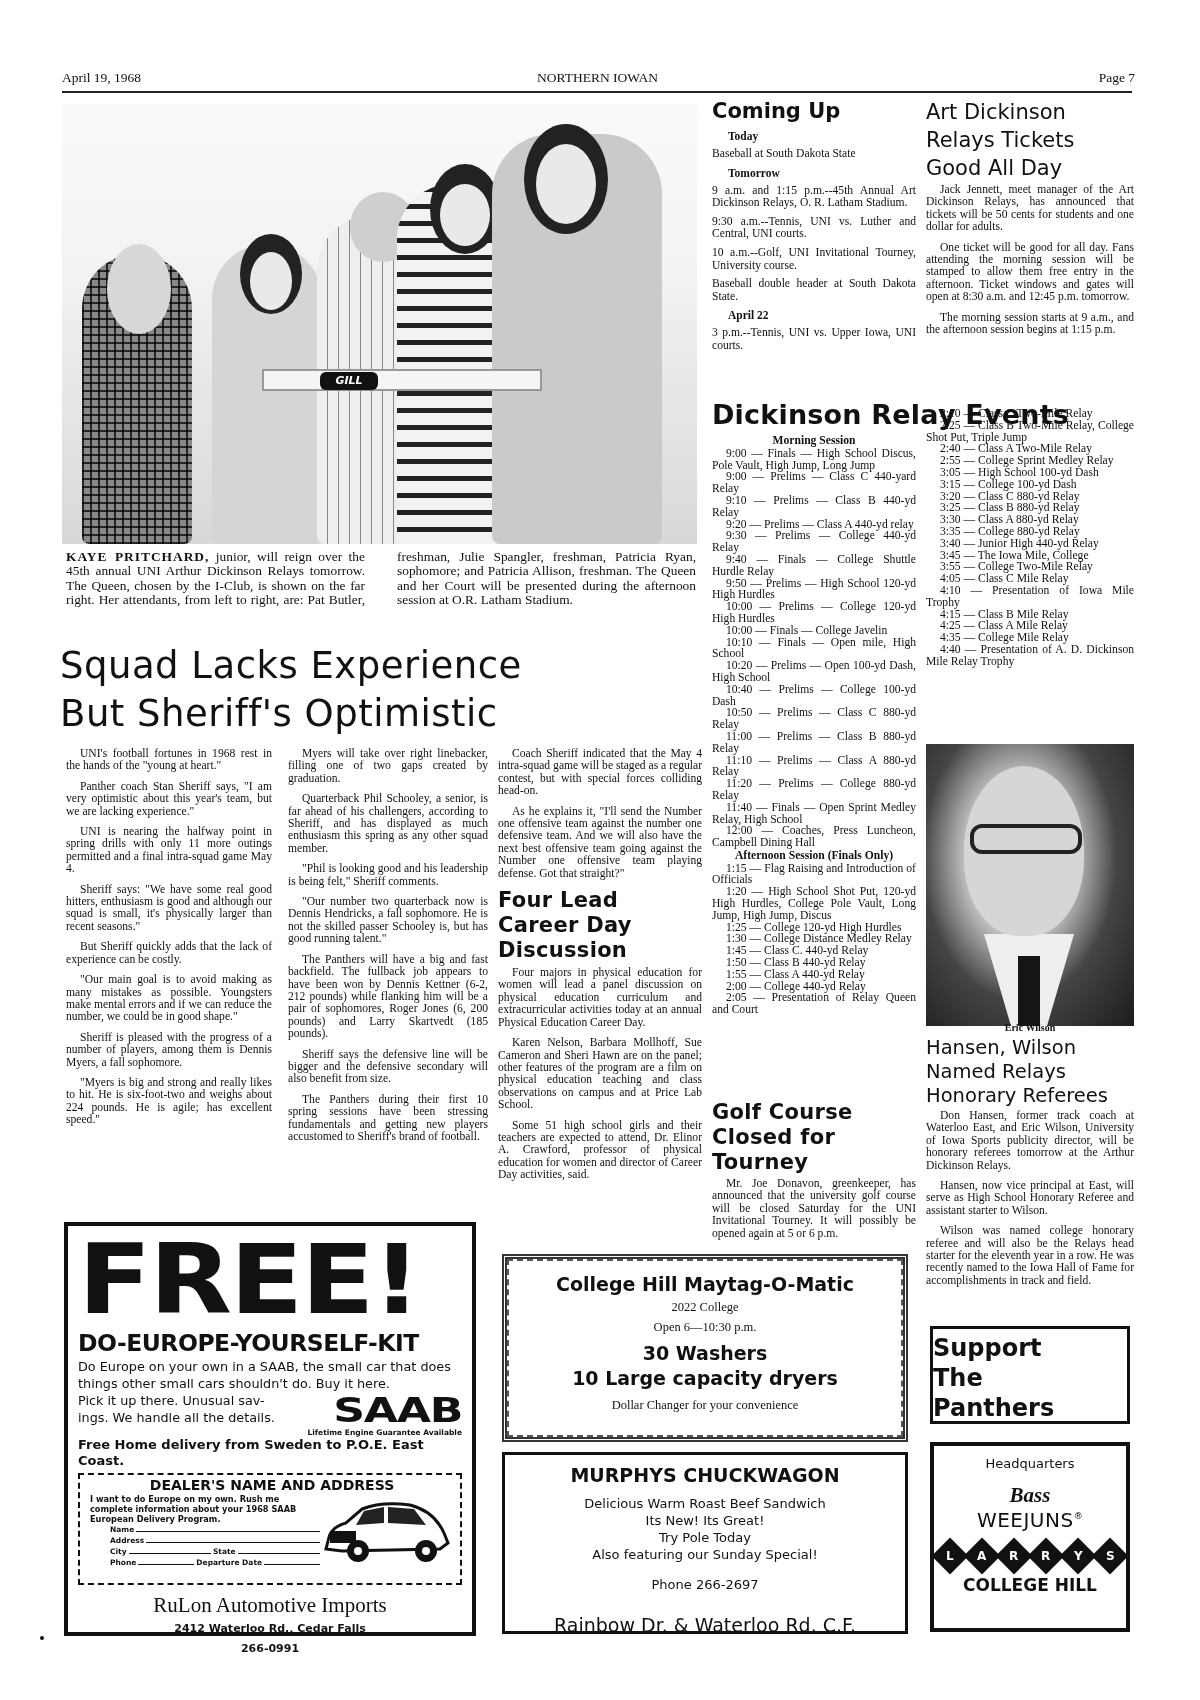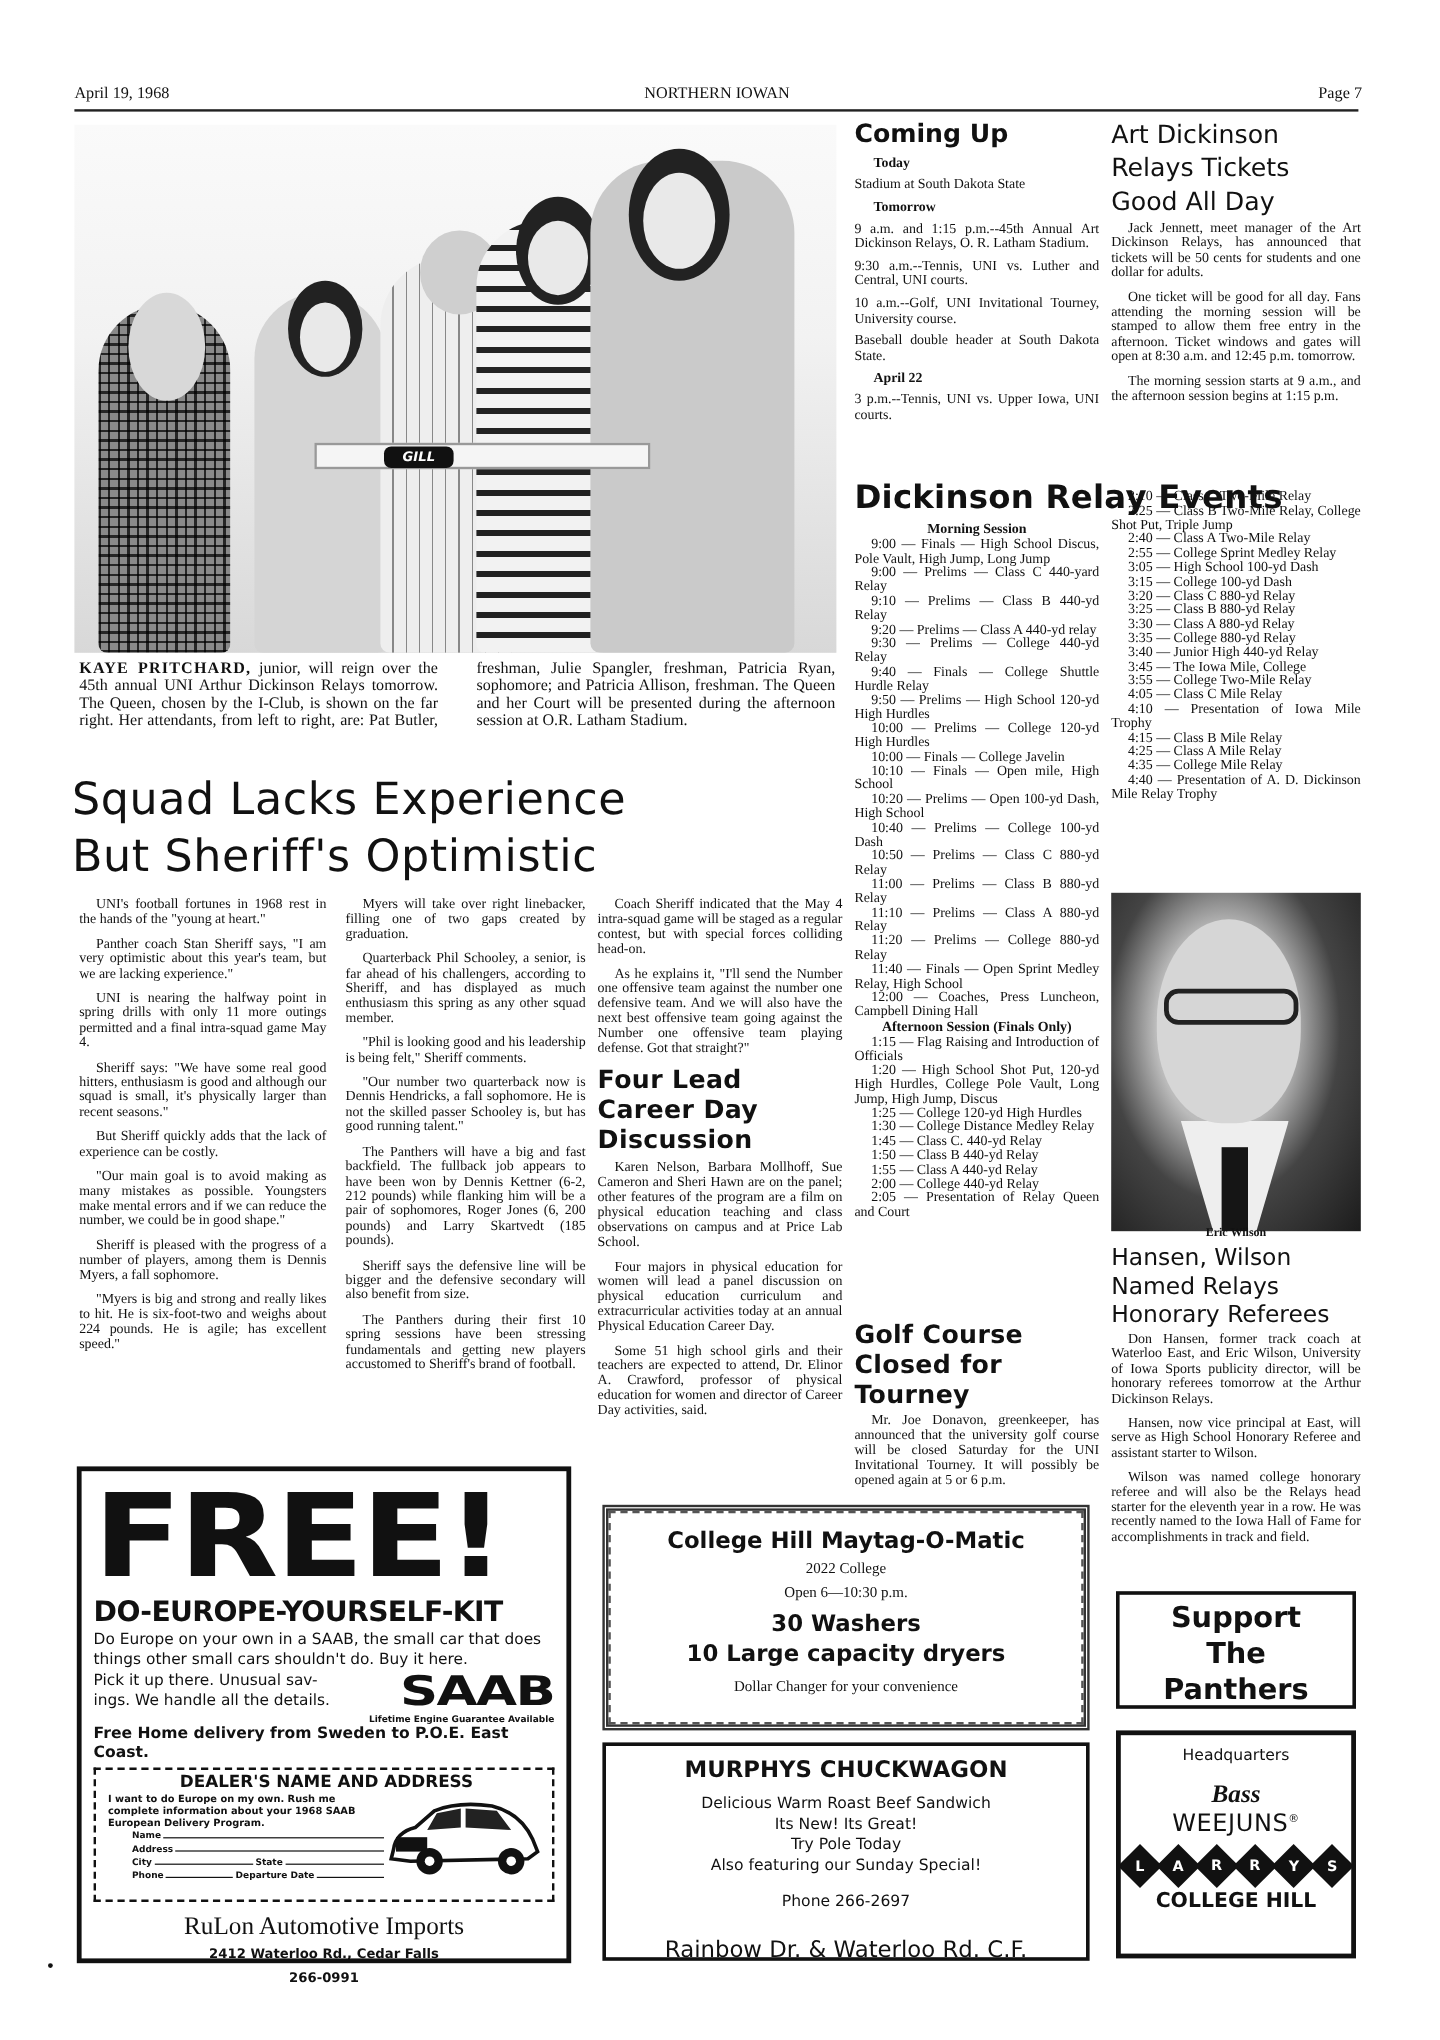--- a/index.html
+++ b/index.html
@@ -92,21 +92,21 @@
   .maytag .big { font-family: "DejaVu Sans", sans-serif; font-weight: bold; font-size: 19px; line-height: 25px; }
 
   
   .murphys { top: 1452px; left: 502px; width: 406px; height: 182px; border: 3px solid #111; padding: 6px 10px; text-align: center; font-family: "DejaVu Sans", sans-serif; }
   .murphys .name { font-weight: bold; font-size: 19px; line-height: 28px; }
   .murphys .lines { font-size: 13px; line-height: 17px; margin-top: 6px; }
   .murphys .phone { font-size: 13px; margin-top: 14px; }
   .murphys .addr { font-size: 19px; margin-top: 22px; }
 
   
-  .support { top: 1326px; left: 930px; width: 200px; height: 98px; border: 3px solid #111; text-align: center; font-family: "DejaVu Sans", sans-serif; font-weight: bold; font-size: 24px; line-height: 30px; padding-top: 4px; }
+  .support { top: 1326px; left: 930px; width: 200px; height: 98px; border: 3px solid #111; text-align: left; font-family: "DejaVu Sans", sans-serif; font-weight: bold; font-size: 24px; line-height: 30px; padding-top: 4px; }
   .larrys { top: 1442px; left: 930px; width: 200px; height: 190px; border: 4px solid #111; text-align: center; font-family: "DejaVu Sans", sans-serif; padding-top: 10px; }
   .larrys .hq { font-size: 13px; }
   .larrys .bass { font-family: "Liberation Serif", serif; font-style: italic; font-weight: bold; font-size: 21px; margin-top: 14px; line-height: 20px; }
   .larrys .weejuns { font-size: 20px; line-height: 22px; letter-spacing: 0.5px; }
   .larrys .logo { display: flex; justify-content: center; gap: 0; margin-top: 12px; }
   .larrys .dia { width: 26px; height: 26px; background: #111; transform: rotate(45deg); margin: 0 3px; display: flex; align-items: center; justify-content: center; }
   .larrys .dia span { transform: rotate(-45deg); color: #fff; font-weight: bold; font-size: 12px; }
   .larrys .hill { font-weight: bold; font-size: 17px; margin-top: 6px; }
   .stray { left: 40px; top: 1636px; width: 4px; height: 4px; background: #111; border-radius: 50%; }
 </style>
@@ -169,29 +169,29 @@
 </div>
 
 <div class="abs col3 body-text">
   <p>Coach Sheriff indicated that the May 4 intra-squad game will be staged as a regular contest, but with special forces colliding head-on.</p>
   <p>As he explains it, "I'll send the Number one offensive team against the number one defensive team. And we will also have the next best offensive team going against the Number one offensive team playing defense. Got that straight?"</p>
   <div class="bold-head" style="margin:4px 0 4px 0;">
     <div>Four Lead</div>
     <div>Career Day</div>
     <div>Discussion</div>
   </div>
+  <p>Four majors in physical education for women will lead a panel discussion on physical education curriculum and extracurricular activities today at an annual Physical Education Career Day.</p>
   <p>Karen Nelson, Barbara Mollhoff, Sue Cameron and Sheri Hawn are on the panel; other features of the program are a film on physical education teaching and class observations on campus and at Price Lab School.</p>
-  <p>Four majors in physical education for women will lead a panel discussion on physical education curriculum and extracurricular activities today at an annual Physical Education Career Day.</p>
   <p>Some 51 high school girls and their teachers are expected to attend, Dr. Elinor A. Crawford, professor of physical education for women and director of Career Day activities, said.</p>
 </div>
 
 <div class="abs coming">
   <h2>Coming Up</h2>
   <div class="day">Today</div>
-  <div class="item">Stadium at South Dakota State</div>
+  <div class="item">Baseball at South Dakota State</div>
   <div class="day">Tomorrow</div>
   <div class="item">9 a.m. and 1:15 p.m.--45th Annual Art Dickinson Relays, O. R. Latham Stadium.</div>
   <div class="item">9:30 a.m.--Tennis, UNI vs. Luther and Central, UNI courts.</div>
   <div class="item">10 a.m.--Golf, UNI Invitational Tourney, University course.</div>
   <div class="item">Baseball double header at South Dakota State.</div>
   <div class="day">April 22</div>
   <div class="item">3 p.m.--Tennis, UNI vs. Upper Iowa, UNI courts.</div>
 </div>
 
 <div class="abs tickets body-text">

